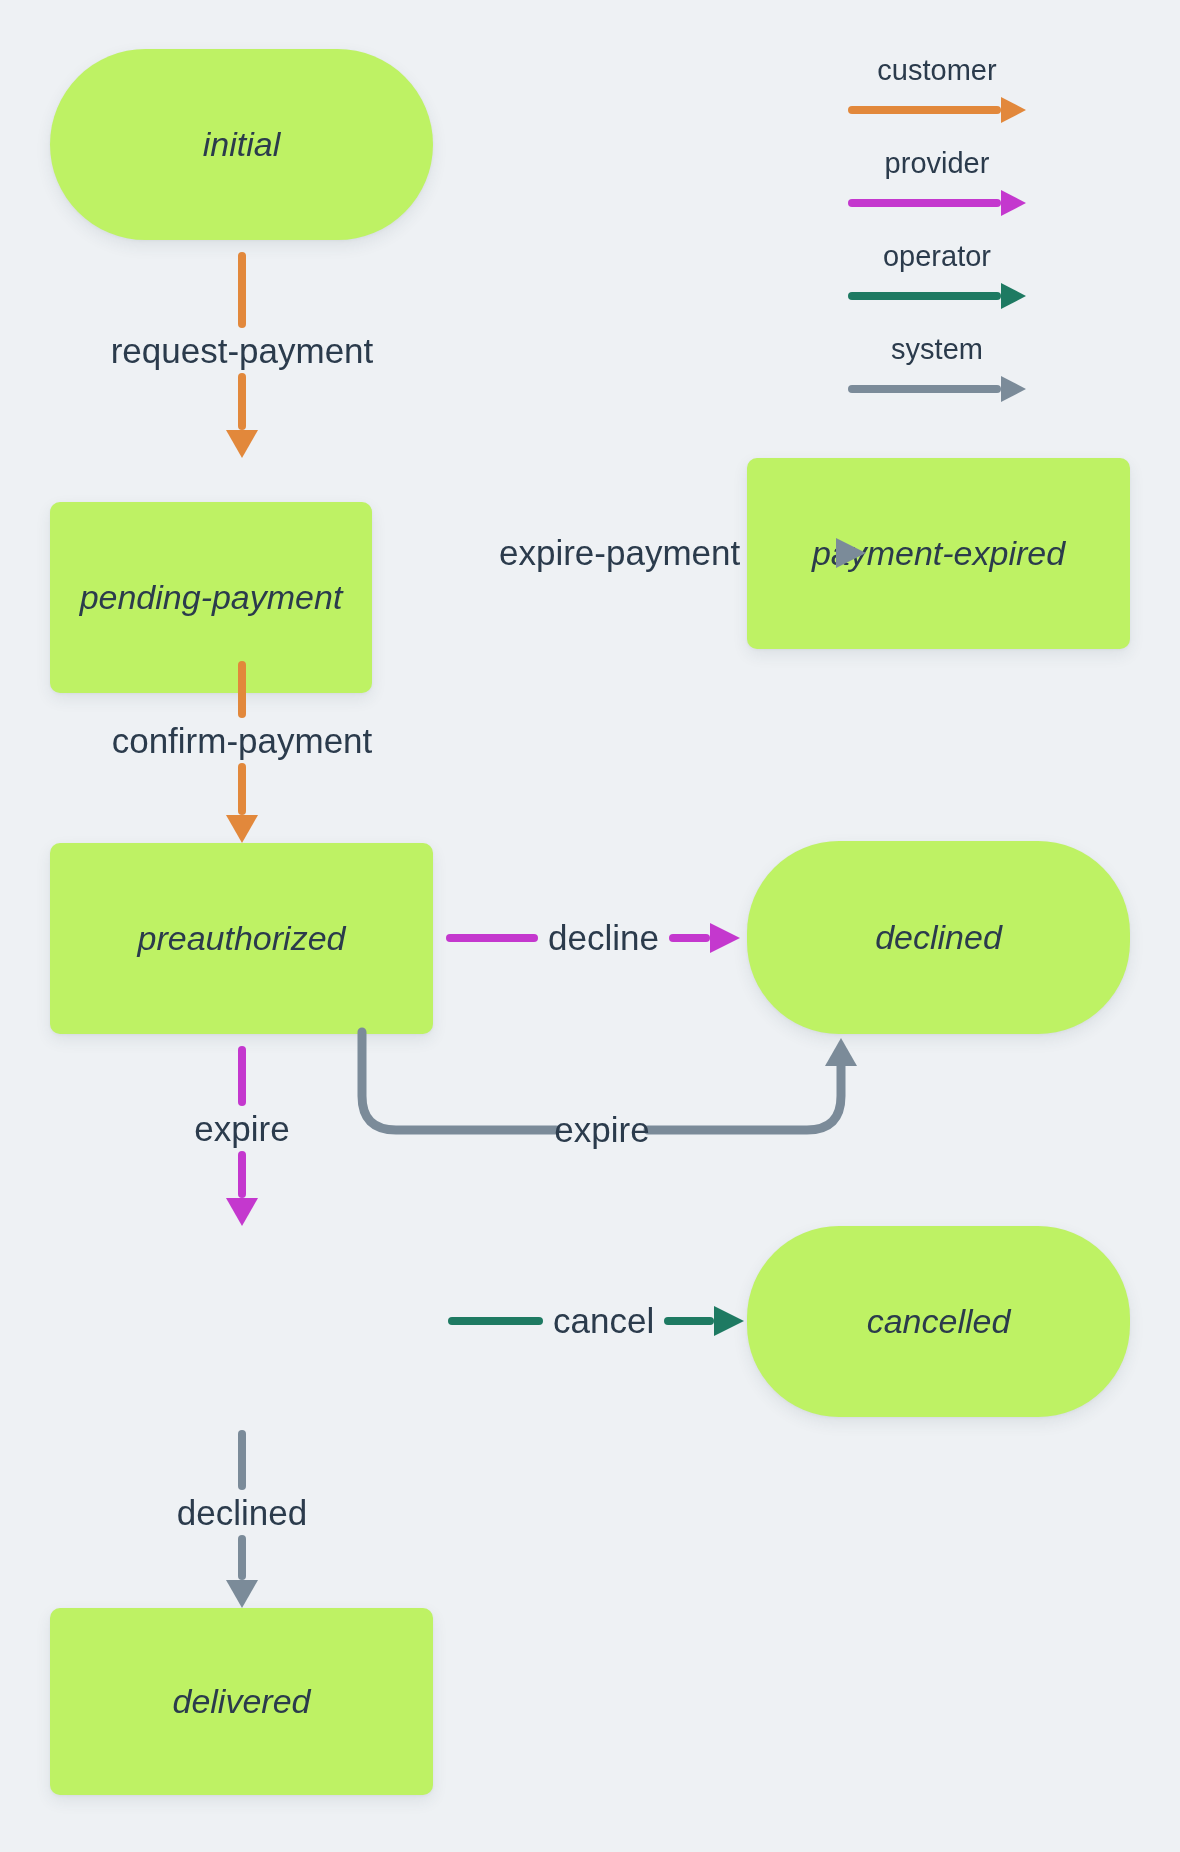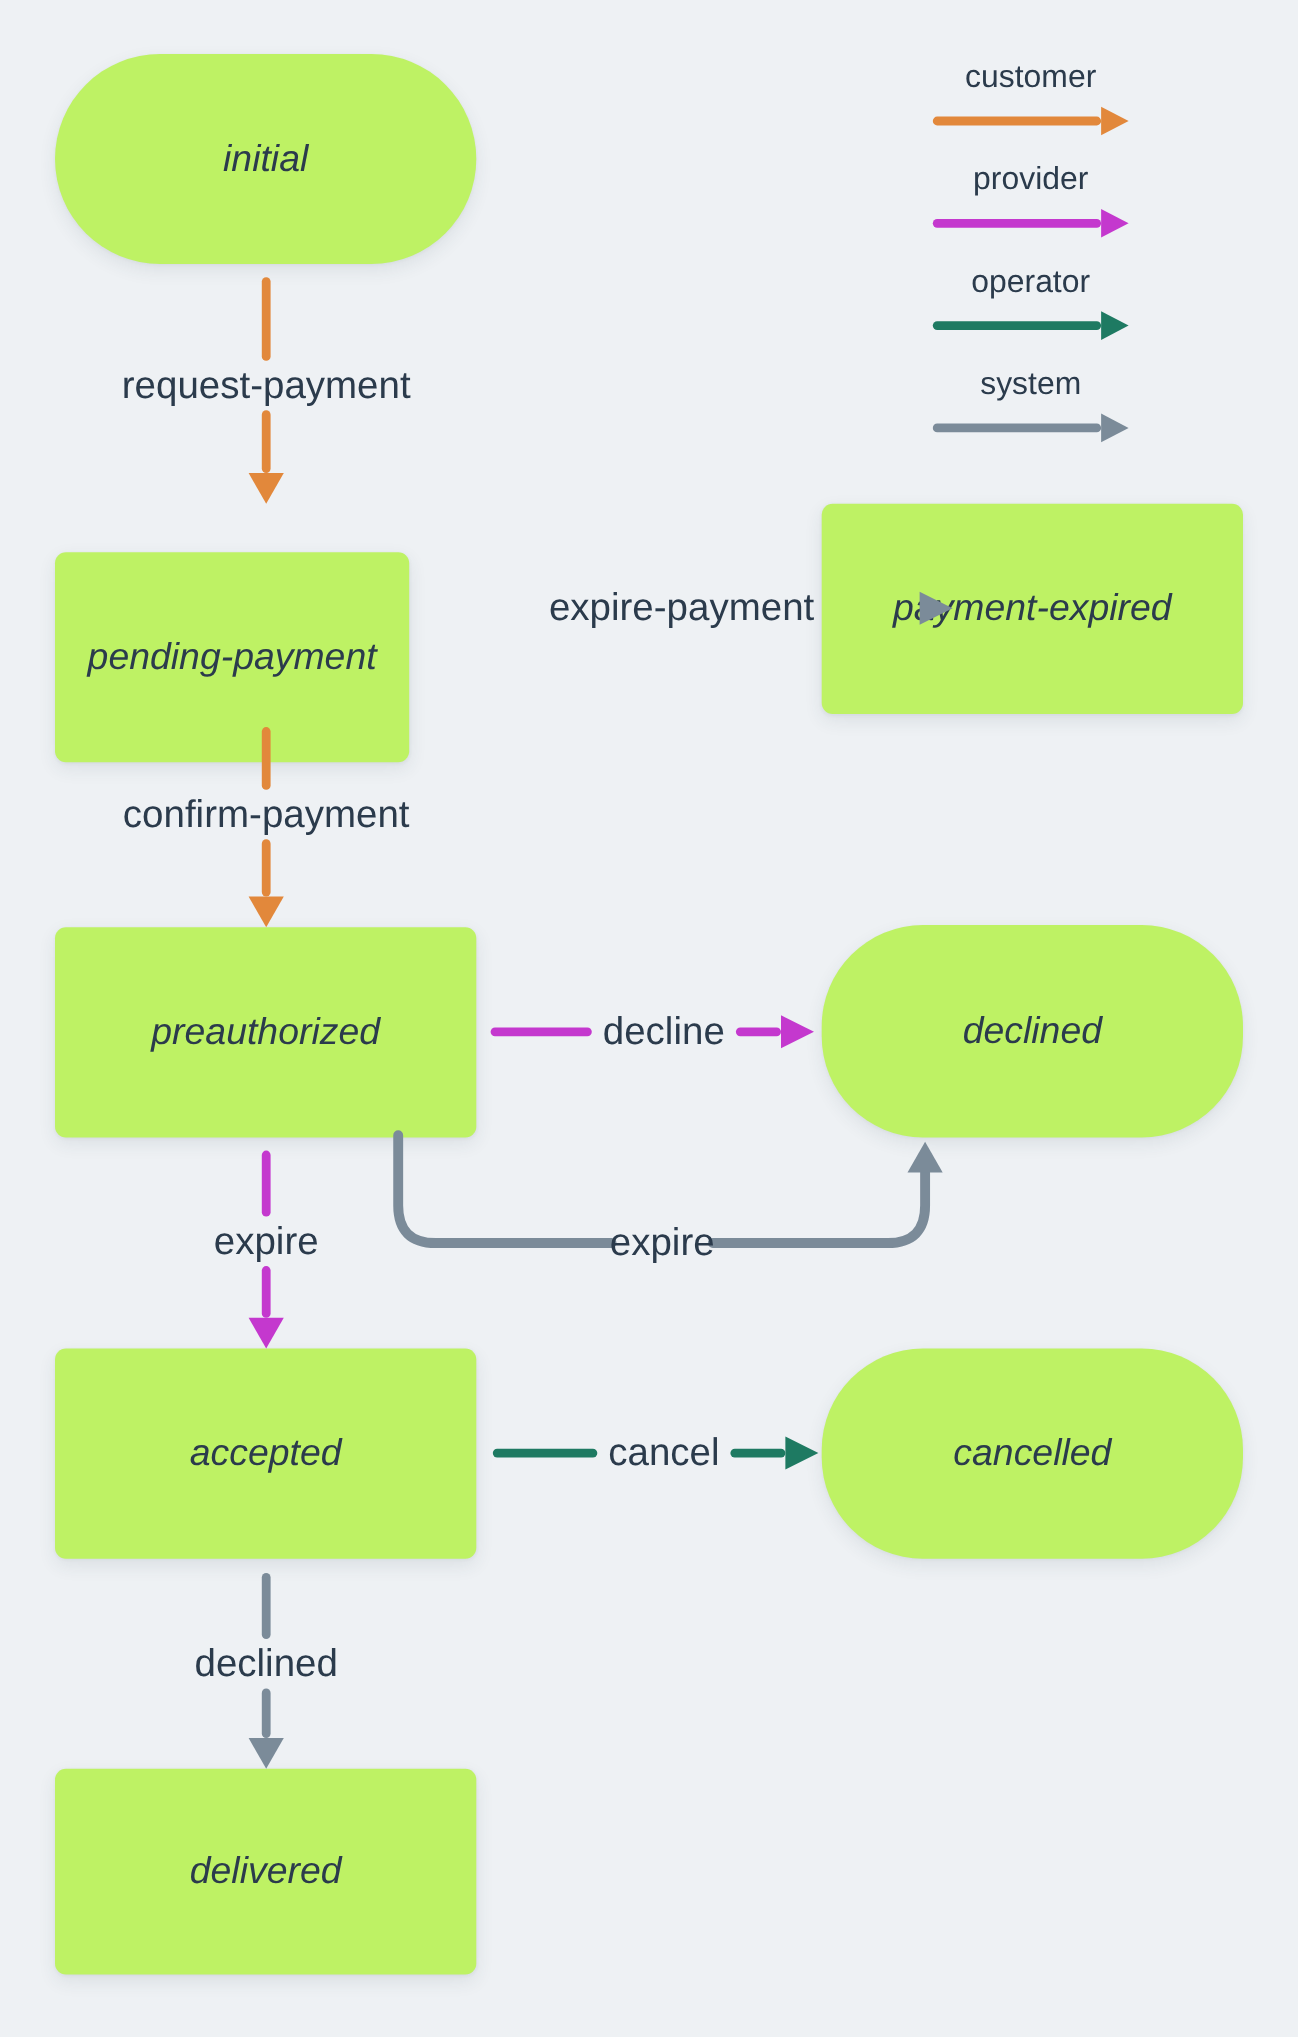--- a/index.html
+++ b/index.html
@@ -170,23 +170,20 @@
   </div>
   <div class="node shape-rect" id="node-payment-expired">
     <span class="node-label">payment-expired</span>
   </div>
   <div class="node shape-rect" id="node-preauthorized">
     <span class="node-label">preauthorized</span>
   </div>
   <div class="node shape-pill" id="node-declined">
     <span class="node-label">declined</span>
   </div>
-  <div class="node shape-rect" id="node-accepted">
-    <span class="node-label">accepted</span>
-  </div>
   <div class="node shape-pill" id="node-cancelled">
     <span class="node-label">cancelled</span>
   </div>
   <div class="node shape-rect" id="node-delivered">
     <span class="node-label">delivered</span>
   </div>
 
   <div class="v-arrow actor-customer" id="arrow-request-payment">
     <div class="v-seg v-seg1"></div>
     <span class="edge-label">request-payment</span>

